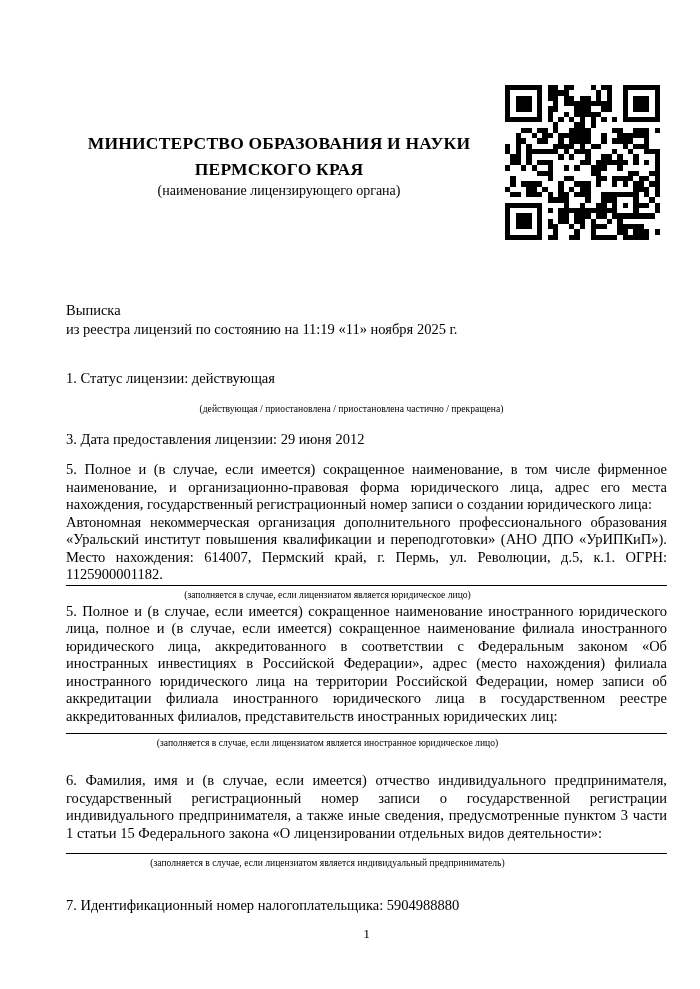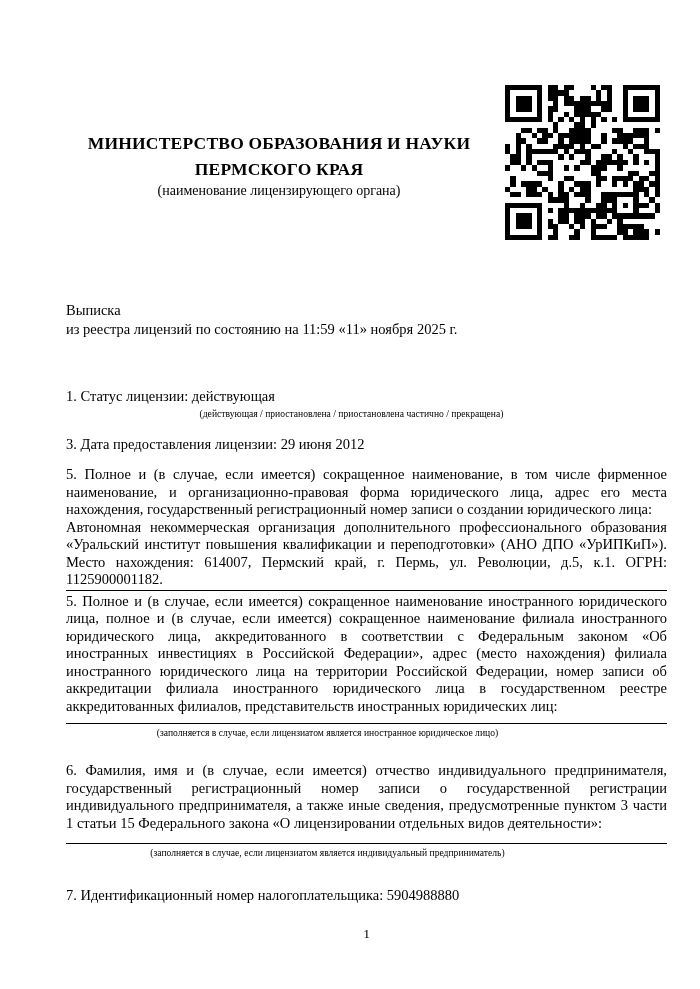--- a/index.html
+++ b/index.html
@@ -20,25 +20,25 @@
   }
   .header .h1 { font-weight:bold; font-size:17.5px; line-height:25.5px; letter-spacing:0.2px; }
   .header .caption { font-size:14px; line-height:12px; margin-top:3px; }
 
   .doc-title {
     position:absolute; left:66px; top:301px; width:601px; text-align:left;
     font-size:14.5px; line-height:19px;
   }
 
   .content {
-    position:absolute; left:66px; top:387px; width:601px;
+    position:absolute; left:66px; top:369px; width:601px;
     font-size:14.5px; line-height:18px;
   }
   .para { text-align:justify; line-height:17.5px; }
-  .note { font-size:9.6px; line-height:13px; text-align:center; margin-top:2px; }
+  .note { font-size:9.6px; line-height:13px; text-align:center; margin-top:15px; }
   .note-status { padding-right:30px; }
   .note-fill { padding-right:78px; margin-top:2px; }
   .fill-line { border-bottom:1.8px solid #000; height:1px; margin-top:1px; }
   .fill-line.gap-sm { margin-top:8px; }
   .fill-line.gap-md { margin-top:11px; }
 
   .item-2 { margin-top:21px; }
   .item-3 { margin-top:15px; }
   .item-4 { margin-top:13px; }
   .item-5 { margin-top:2px; }
@@ -495,39 +495,40 @@
     </svg>
 
   <div class="header">
     <div class="h1">МИНИСТЕРСТВО ОБРАЗОВАНИЯ И НАУКИ</div>
     <div class="h1">ПЕРМСКОГО КРАЯ</div>
     <div class="caption">(наименование лицензирующего органа)</div>
   </div>
 
   <div class="doc-title">
     <div>Выписка</div>
-    <div>из реестра лицензий по состоянию на 11:59 «11» ноября 2025 г.</div>
+    <div>из реестра лицензий по состоянию на 11:19 «11» ноября 2025 г.</div>
   </div>
 
   <div class="content">
 
     <div class="item item-1">
       <div>1. Статус лицензии: действующая</div>
       <div class="note note-status">(действующая / приостановлена / приостановлена частично / прекращена)</div>
     </div>
 
 
     <div class="item item-3">
       <div>3. Дата предоставления лицензии: 29 июня 2012</div>
     </div>
 
     <div class="item item-4">
       <div class="para">5. Полное и (в случае, если имеется) сокращенное наименование, в том числе фирменное наименование, и организационно-правовая форма юридического лица, адрес его места нахождения, государственный регистрационный номер записи о создании юридического лица:</div>
       <div class="para">Автономная некоммерческая организация дополнительного профессионального образования «Уральский институт повышения квалификации и переподготовки» (АНО ДПО «УрИПКиП»). Место нахождения: 614007, Пермский край, г. Пермь, ул. Революции, д.5, к.1. ОГРН: 1125900001182.</div>
       <div class="fill-line"></div>
+      <div class="note note-fill">(заполняется в случае, если лицензиатом является юридическое лицо)</div>
     </div>
 
     <div class="item item-5">
       <div class="para">5. Полное и (в случае, если имеется) сокращенное наименование иностранного юридического лица, полное и (в случае, если имеется) сокращенное наименование филиала иностранного юридического лица, аккредитованного в соответствии с Федеральным законом «Об иностранных инвестициях в Российской Федерации», адрес (место нахождения) филиала иностранного юридического лица на территории Российской Федерации, номер записи об аккредитации филиала иностранного юридического лица в государственном реестре аккредитованных филиалов, представительств иностранных юридических лиц:</div>
       <div class="fill-line gap-sm"></div>
       <div class="note note-fill">(заполняется в случае, если лицензиатом является иностранное юридическое лицо)</div>
     </div>
 
     <div class="item item-6">
       <div class="para">6. Фамилия, имя и (в случае, если имеется) отчество индивидуального предпринимателя, государственный регистрационный номер записи о государственной регистрации индивидуального предпринимателя, а также иные сведения, предусмотренные пунктом 3 части 1 статьи 15 Федерального закона «О лицензировании отдельных видов деятельности»:</div>

